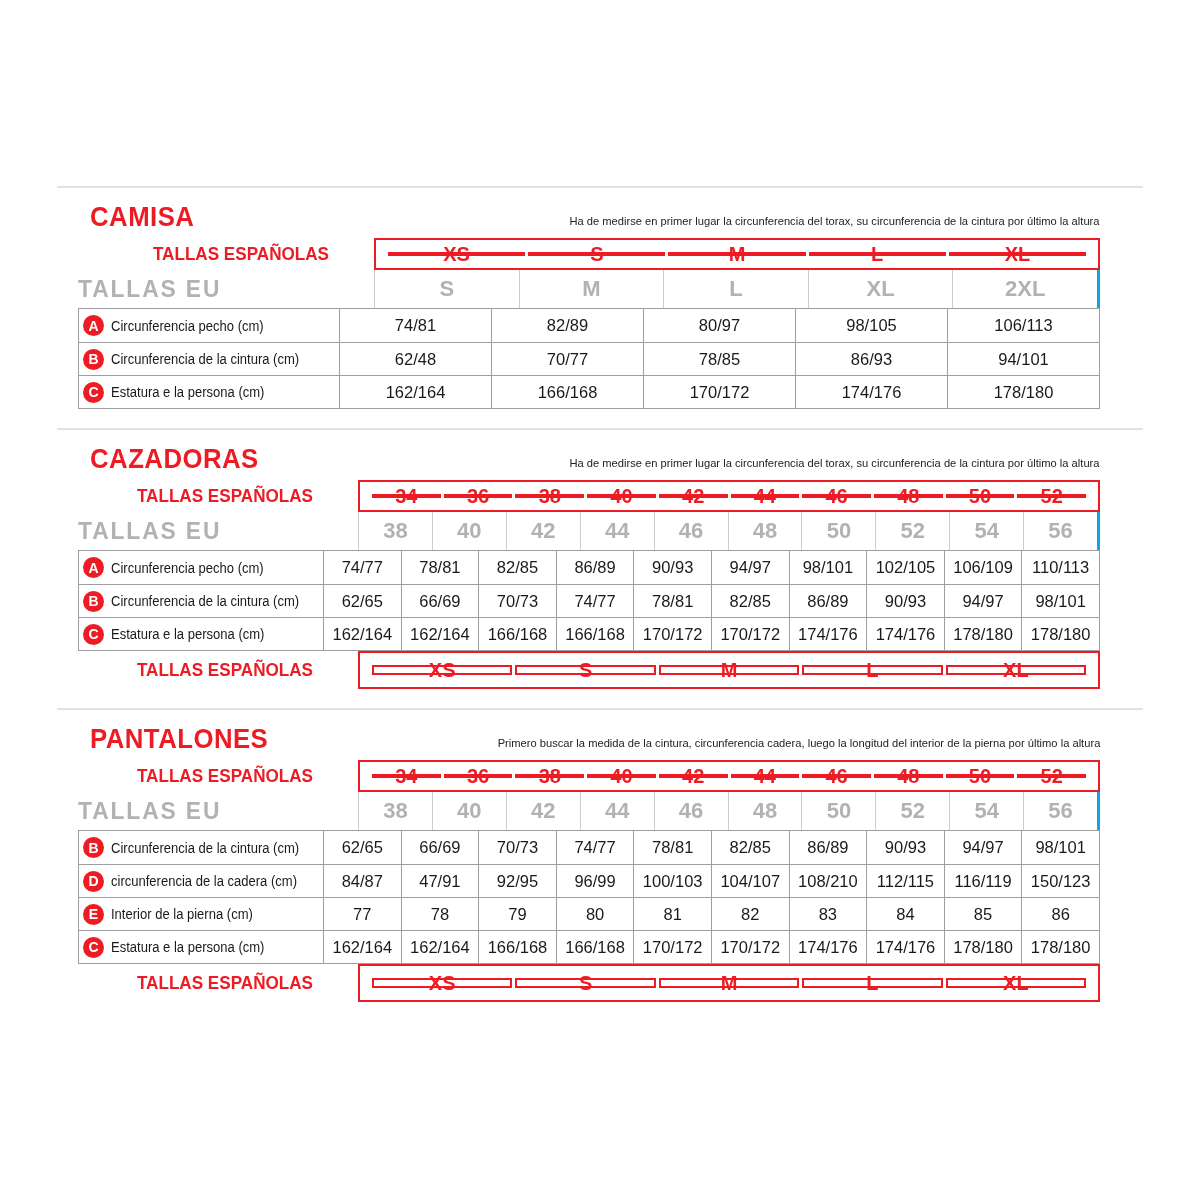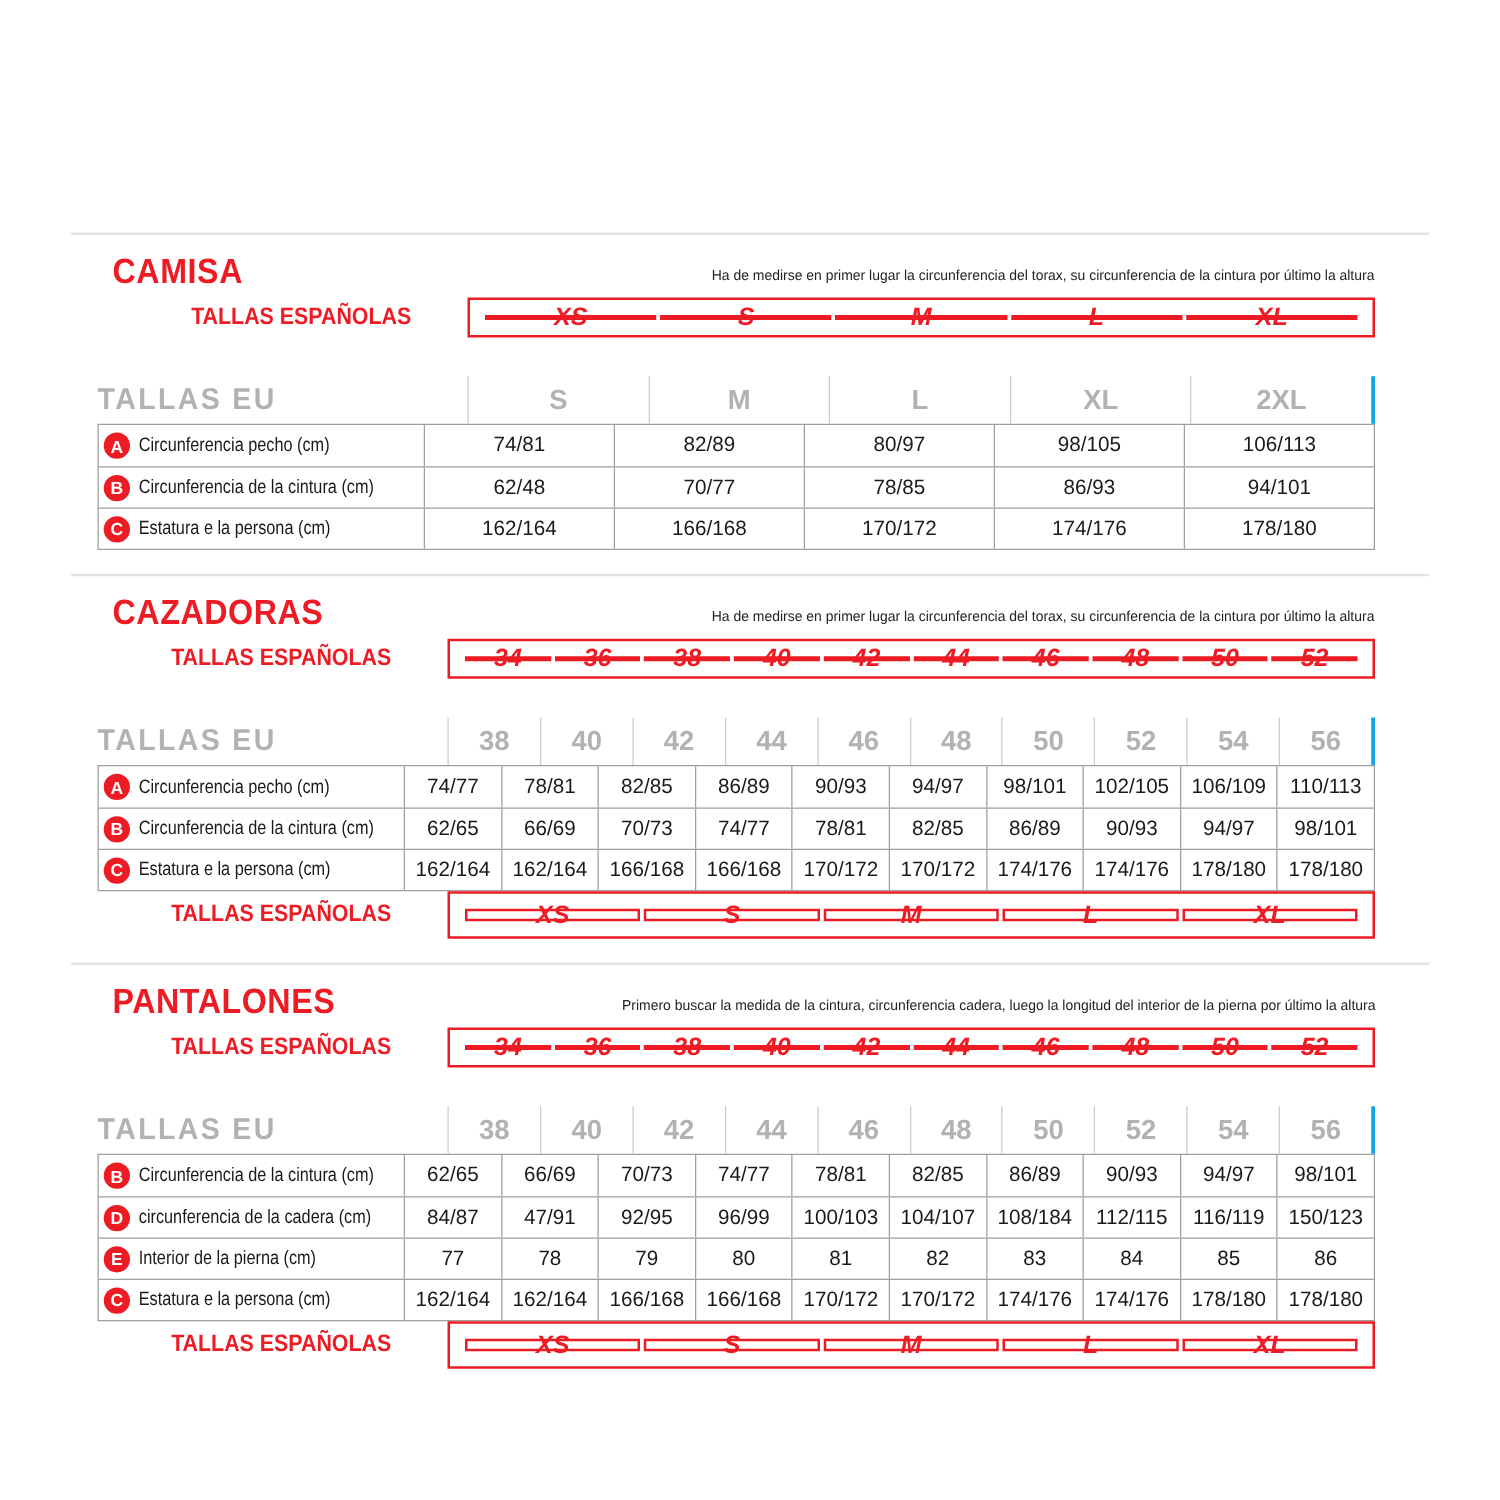--- a/index.html
+++ b/index.html
@@ -30,26 +30,26 @@
   }
   .t-row{display:flex;gap:36px;}
   .lbl{width:var(--lblw);flex:none;display:flex;align-items:center;}
   .section-camisa{--lblw:260px;}
   .section-cazadoras,.section-pantalones{--lblw:244px;}
   .es-row{height:32px;}
   .es-lbl{
     justify-content:flex-end;padding-right:10px;color:var(--red);
     font-weight:bold;font-size:19px;white-space:nowrap;transform-origin:100% 50%;transform:scaleX(.9);
   }
-  .es-box{flex:1;display:flex;border:2px solid var(--red);padding:12px;gap:3px;font-style:italic;}
+  .es-box{flex:1;display:flex;border:2px solid var(--red);padding:12px;gap:3px;}
   .es-cell{
     flex:1;border:2px solid var(--red);display:flex;align-items:center;justify-content:center;
     color:var(--red);font-weight:bold;font-size:20px;
   }
-  .eu-row{height:38px;margin-top:31px;}
+  .eu-row{height:38px;}
   .eu-lbl{
     color:var(--eu-gray);font-weight:bold;font-size:24px;letter-spacing:2px;
     white-space:nowrap;transform-origin:0 50%;transform:scaleX(.95);
   }
   .eu-cells{flex:1;display:flex;}
   .eu-cell{
     flex:1;display:flex;align-items:center;justify-content:center;
     color:var(--eu-gray);font-weight:bold;font-size:22px;border-left:1px solid #cccccc;
   }
   .eu-cell:last-child{border-right:3px solid #0ea5e9;}
@@ -296,21 +296,21 @@
             <div class="data-lbl">
               <span class="badge">D</span>
               <span class="lbl-text">circunferencia de la cadera (cm)</span>
             </div>
             <div class="data-cell">84/87</div>
             <div class="data-cell">47/91</div>
             <div class="data-cell">92/95</div>
             <div class="data-cell">96/99</div>
             <div class="data-cell">100/103</div>
             <div class="data-cell">104/107</div>
-            <div class="data-cell">108/184</div>
+            <div class="data-cell">108/210</div>
             <div class="data-cell">112/115</div>
             <div class="data-cell">116/119</div>
             <div class="data-cell">150/123</div>
           </div>
           <div class="data-row">
             <div class="data-lbl">
               <span class="badge">E</span>
               <span class="lbl-text">Interior de la pierna (cm)</span>
             </div>
             <div class="data-cell">77</div>

